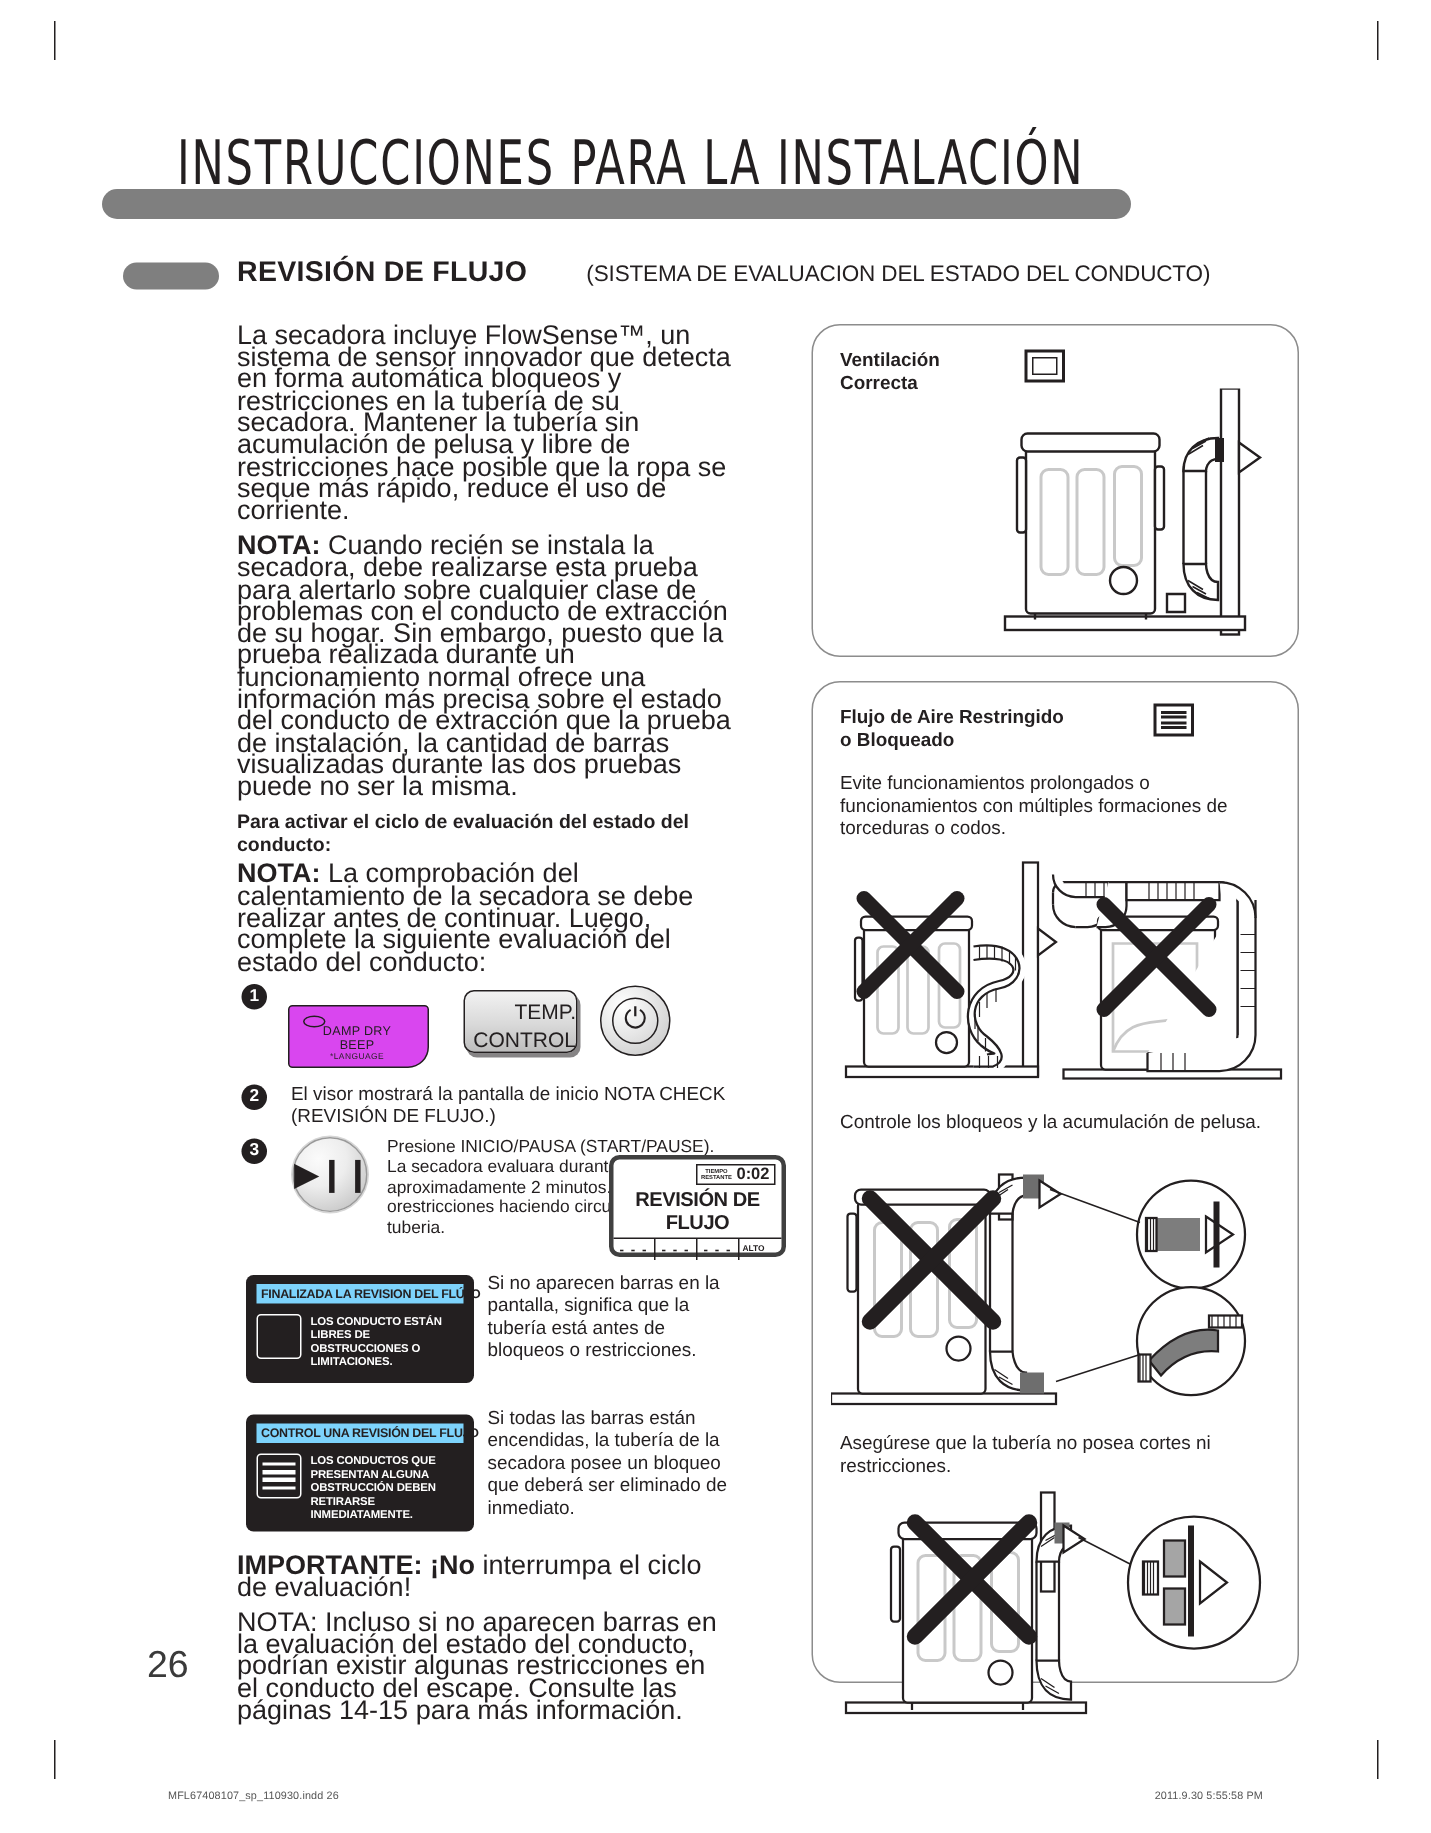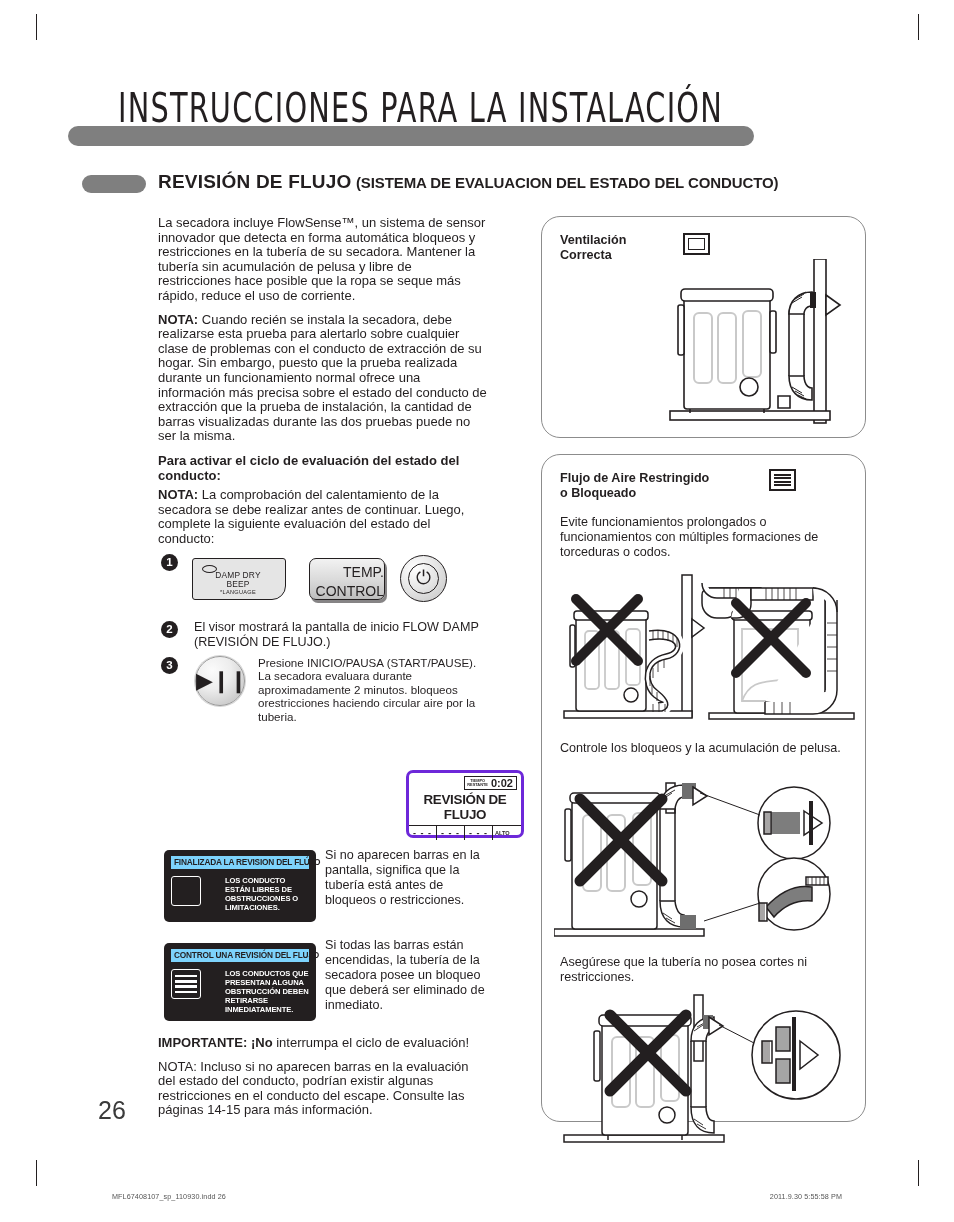--- a/index.html
+++ b/index.html
@@ -11,40 +11,40 @@
 
   
   #page-title{position:absolute;left:118px;top:84px;font-family:"DejaVu Sans Condensed","Liberation Sans Narrow","Liberation Sans",sans-serif;
     font-size:32px;letter-spacing:1.2px;font-weight:400;color:#231f20;transform:scaleY(1.28);transform-origin:left top;white-space:nowrap;}
   #header-rule{position:absolute;left:68px;top:126px;width:686px;height:20px;background:#7f7f7f;border-radius:10px;}
 
   
   #section-pill{position:absolute;left:82px;top:175px;width:64px;height:18px;background:#7f7f7f;border-radius:9px;}
   #section-head{position:absolute;left:158px;top:171px;white-space:nowrap;}
   #section-head .main{font-size:19px;font-weight:bold;letter-spacing:.2px;font-family:"Liberation Sans",sans-serif;}
-  #section-head .sub{font-size:15px;font-weight:bold;letter-spacing:-.1px;}
+  #section-head .sub{font-size:15px;font-weight:normal;letter-spacing:-.1px;margin-left:35px;}
 
   
   #left-col{position:absolute;left:158px;top:216px;width:330px;}
   #right-col{position:absolute;left:541px;top:216px;width:325px;}
 
-  p{margin:0 0 9px 0;font-size:13px;line-height:14.6px;}
+  p{margin:0 0 9px 0;font-size:18px;line-height:14.6px;}
   p.tight{margin-bottom:7px;}
   b,strong{font-weight:bold;}
   h3.sub-head{margin:4px 0 5px 0;font-size:13px;line-height:15px;font-weight:bold;}
 
   
   .step{position:relative;padding-left:36px;margin-bottom:6px;}
   .step .num{position:absolute;left:3px;top:1px;width:17px;height:17px;border-radius:50%;background:#231f20;color:#fff;
     font-size:11.5px;font-weight:bold;line-height:17px;text-align:center;}
   .step p{font-size:12.6px;line-height:14.8px;margin:0;}
 
   
   #buttons-row{position:relative;height:58px;margin:10px 0 6px 34px;}
-  .btn-damp{position:absolute;left:0;top:2px;width:92px;height:40px;border:1.6px solid #231f20;border-radius:3px 3px 14px 3px;background:#e5e5e5;}
+  .btn-damp{position:absolute;left:0;top:12px;width:92px;height:40px;border:1.6px solid #231f20;border-radius:3px 3px 14px 3px;background:#d946ef;}
   .btn-damp .led{position:absolute;left:9px;top:6px;width:13px;height:6px;border:1.4px solid #231f20;border-radius:50%;}
   .btn-damp .lbl{position:absolute;left:0;right:2px;top:12px;text-align:center;font-size:8.4px;line-height:8.6px;letter-spacing:.2px;}
   .btn-damp .lbl .sm{font-size:5.6px;letter-spacing:.3px;}
   .btn-temp{position:absolute;left:117px;top:2px;width:74px;height:40px;border:1.8px solid #231f20;border-radius:7px;
     background:linear-gradient(180deg,#f2f2f2 0%,#d9d9d9 55%,#bdbdbd 100%);
     box-shadow:2px 3px 0 rgba(35,31,32,.55);}
   .btn-temp span{display:block;text-align:right;font-size:14px;line-height:10.6px;padding-top:8px;}
   .btn-power{position:absolute;left:208px;top:-1px;width:45px;height:45px;border-radius:50%;
     background:radial-gradient(circle at 32% 28%,#fff 0%,#e6e6e6 45%,#c4c4c4 100%);border:1.4px solid #231f20;}
   .btn-power .ring{position:absolute;left:7px;top:7px;width:29px;height:29px;border:1.6px solid #231f20;border-radius:50%;}
@@ -53,34 +53,34 @@
   
   #step3{position:relative;min-height:104px;}
   #step3 .num{position:absolute;left:3px;top:1px;}
   .btn-start{position:absolute;left:37px;top:0px;width:48px;height:48px;border-radius:50%;
     background:radial-gradient(circle at 34% 28%,#fbfbfb 0%,#ededed 40%,#b9b9b9 100%);border:1.3px solid #9a9a9a;
     box-shadow:0 0 0 1px #d6d6d6;}
   .btn-start .glyph{position:absolute;left:0;right:0;top:11px;text-align:center;font-size:22px;line-height:26px;color:#231f20;letter-spacing:-1px;}
   #step3 .txt{margin-left:100px;font-size:11.6px;line-height:13.4px;}
 
   
-  #lcd{position:absolute;left:406px;top:770px;width:112px;height:62px;border:3px solid #6d28d9;border-radius:7px;background:#fff;}
+  #lcd{position:absolute;left:406px;top:770px;width:112px;height:62px;border:3px solid #404040;border-radius:7px;background:#fff;}
   #lcd .row-top{position:relative;height:19px;}
   #lcd .timebox{position:absolute;right:4px;top:3px;border:1.3px solid #231f20;display:flex;align-items:center;}
   #lcd .timebox .lab{font-size:3.9px;line-height:4.2px;font-weight:bold;padding:1px 1px 1px 2px;text-align:center;}
   #lcd .timebox .val{font-size:11px;font-weight:bold;padding:0 3px 0 2px;font-family:"Liberation Sans",sans-serif;}
   #lcd .title{text-align:center;font-size:13.4px;font-weight:bold;letter-spacing:-.3px;line-height:15px;}
   #lcd .bars{display:flex;border-top:1.6px solid #231f20;margin-top:3px;height:14px;}
   #lcd .bars .cell{flex:1;border-right:1.6px solid #231f20;text-align:center;font-size:9px;font-weight:bold;line-height:14px;letter-spacing:1px;}
   #lcd .bars .cell.last{flex:0 0 26px;border-right:0;font-size:5.6px;letter-spacing:0;text-align:left;padding-left:2px;}
 
   
   .infobox{position:absolute;width:152px;background:#231f20;border-radius:5px;color:#fff;padding:6px 7px 8px 7px;box-sizing:border-box;}
   .infobox .cap{background:#7dd3fc;color:#231f20;font-size:8.3px;font-weight:bold;line-height:11px;padding:1px 3px;letter-spacing:-.2px;white-space:nowrap;}
-  .infobox .body{display:flex;gap:24px;margin-top:7px;}
+  .infobox .body{display:flex;gap:6px;margin-top:7px;}
   .infobox .ind{flex:0 0 30px;height:30px;border:1.8px solid #fff;border-radius:3px;box-sizing:border-box;display:flex;flex-direction:column;justify-content:space-evenly;padding:2px 3px;}
   .infobox .ind i{display:block;height:2.6px;background:#fff;}
   .infobox .txt{font-size:7.6px;line-height:9px;font-weight:bold;letter-spacing:-.1px;}
 
   #box-ok{left:164px;top:850px;height:72px;}
   #box-bad{left:164px;top:943px;height:78px;}
   #ok-text{position:absolute;left:325px;top:848px;width:170px;font-size:12.6px;line-height:15px;}
   #bad-text{position:absolute;left:325px;top:938px;width:172px;font-size:12.6px;line-height:15px;}
 
   
@@ -148,21 +148,21 @@
       <span>CONTROL</span>
     </div>
     <div class="btn-power">
       <div class="ring"></div>
       <div class="glyph">⏻</div>
     </div>
   </div>
 
   <div class="step">
     <div class="num">2</div>
-    <p>El visor mostrará la pantalla de inicio FLOW DAMP (REVISIÓN DE FLUJO.)</p>
+    <p>El visor mostrará la pantalla de inicio NOTA CHECK (REVISIÓN DE FLUJO.)</p>
   </div>
 
   <div id="step3">
     <div class="num" style="position:absolute;width:17px;height:17px;border-radius:50%;background:#231f20;color:#fff;font-size:11.5px;font-weight:bold;line-height:17px;text-align:center;">3</div>
     <div class="btn-start">
       <div class="glyph">▶❙❙</div>
     </div>
     <div class="txt">Presione INICIO/PAUSA (START/PAUSE). La secadora evaluara durante aproximadamente 2 minutos. bloqueos orestricciones haciendo circular aire por la tuberia.</div>
   </div>
 

